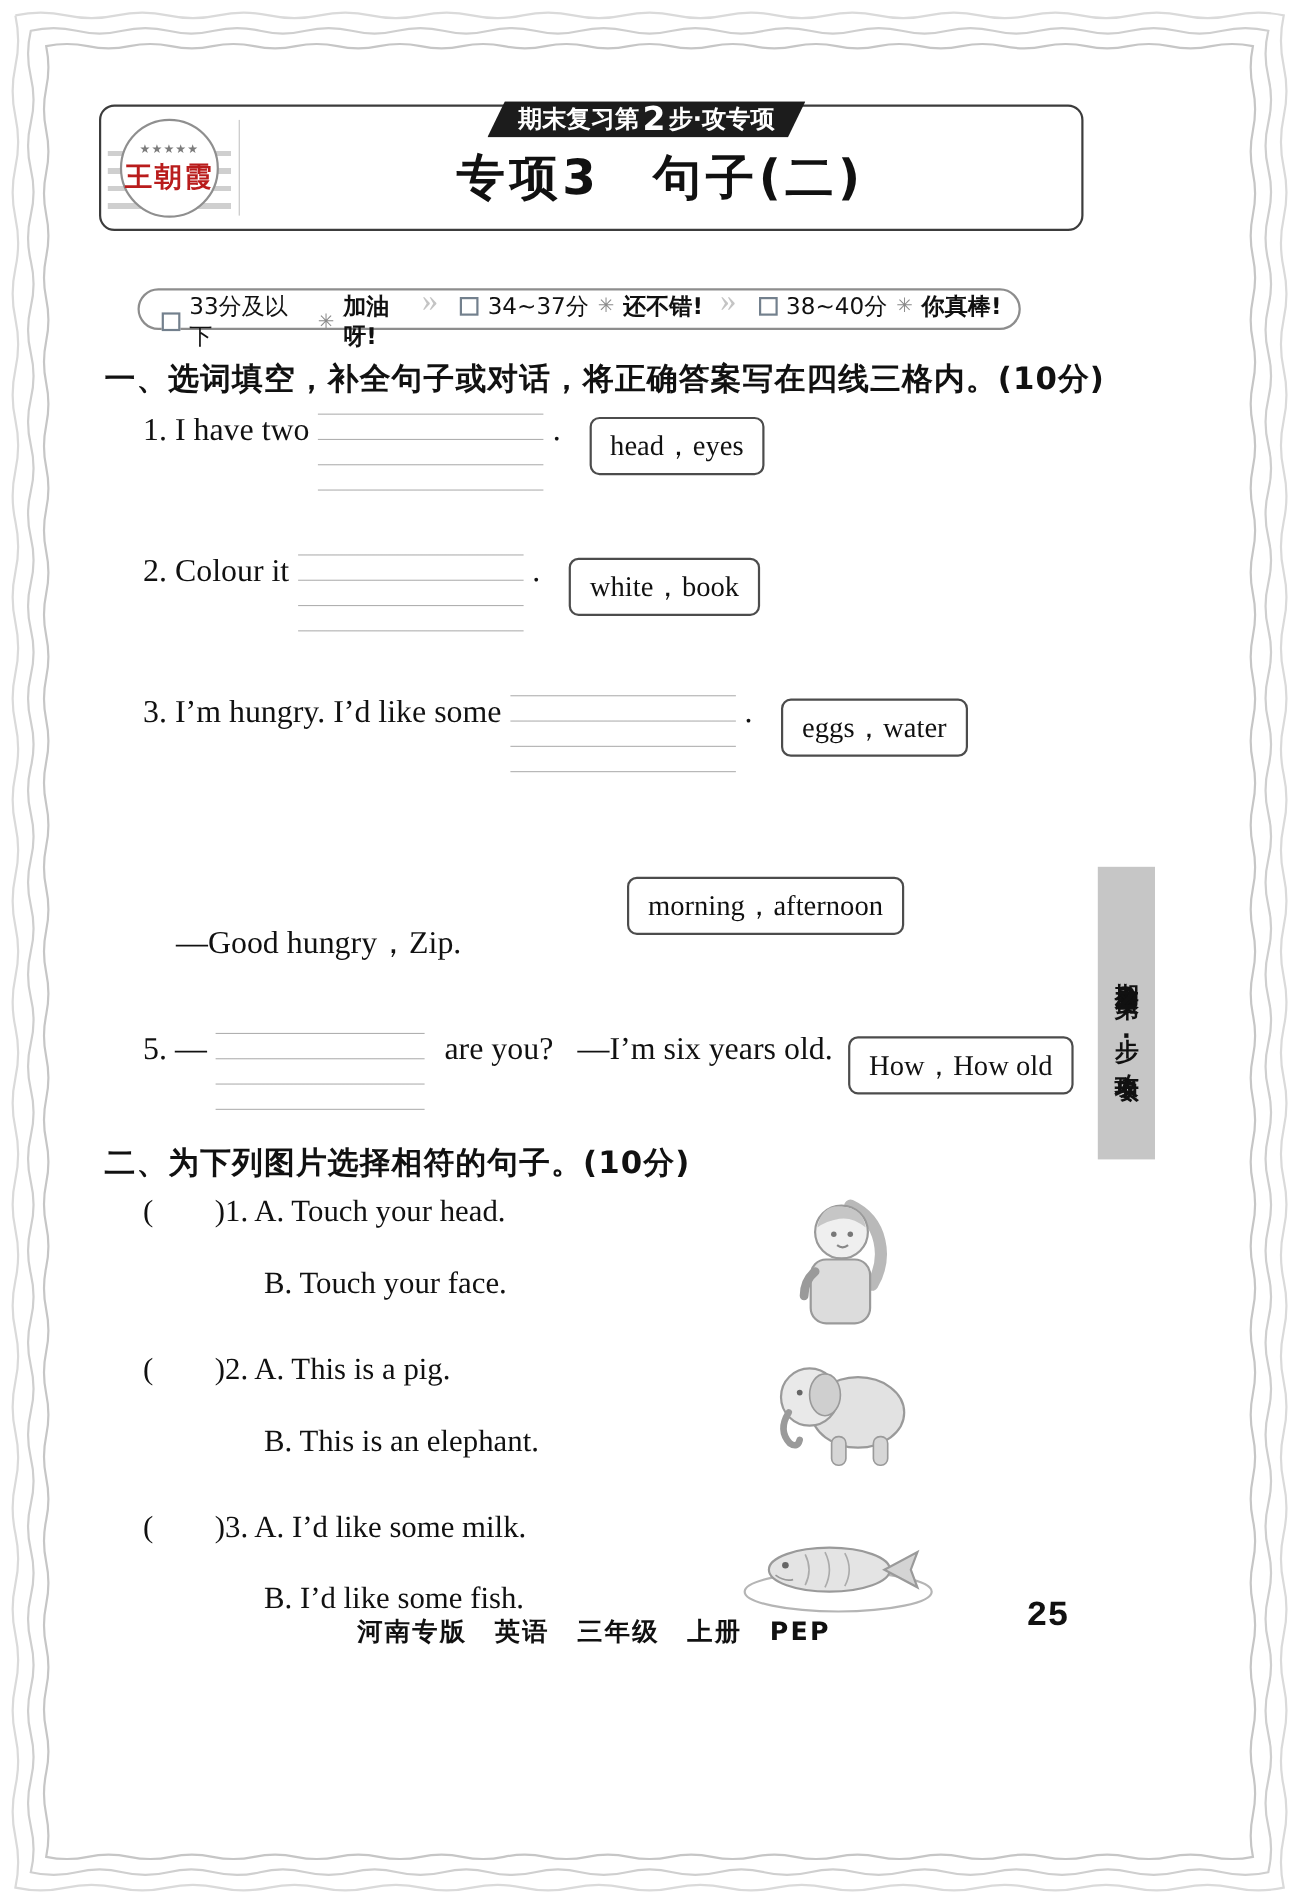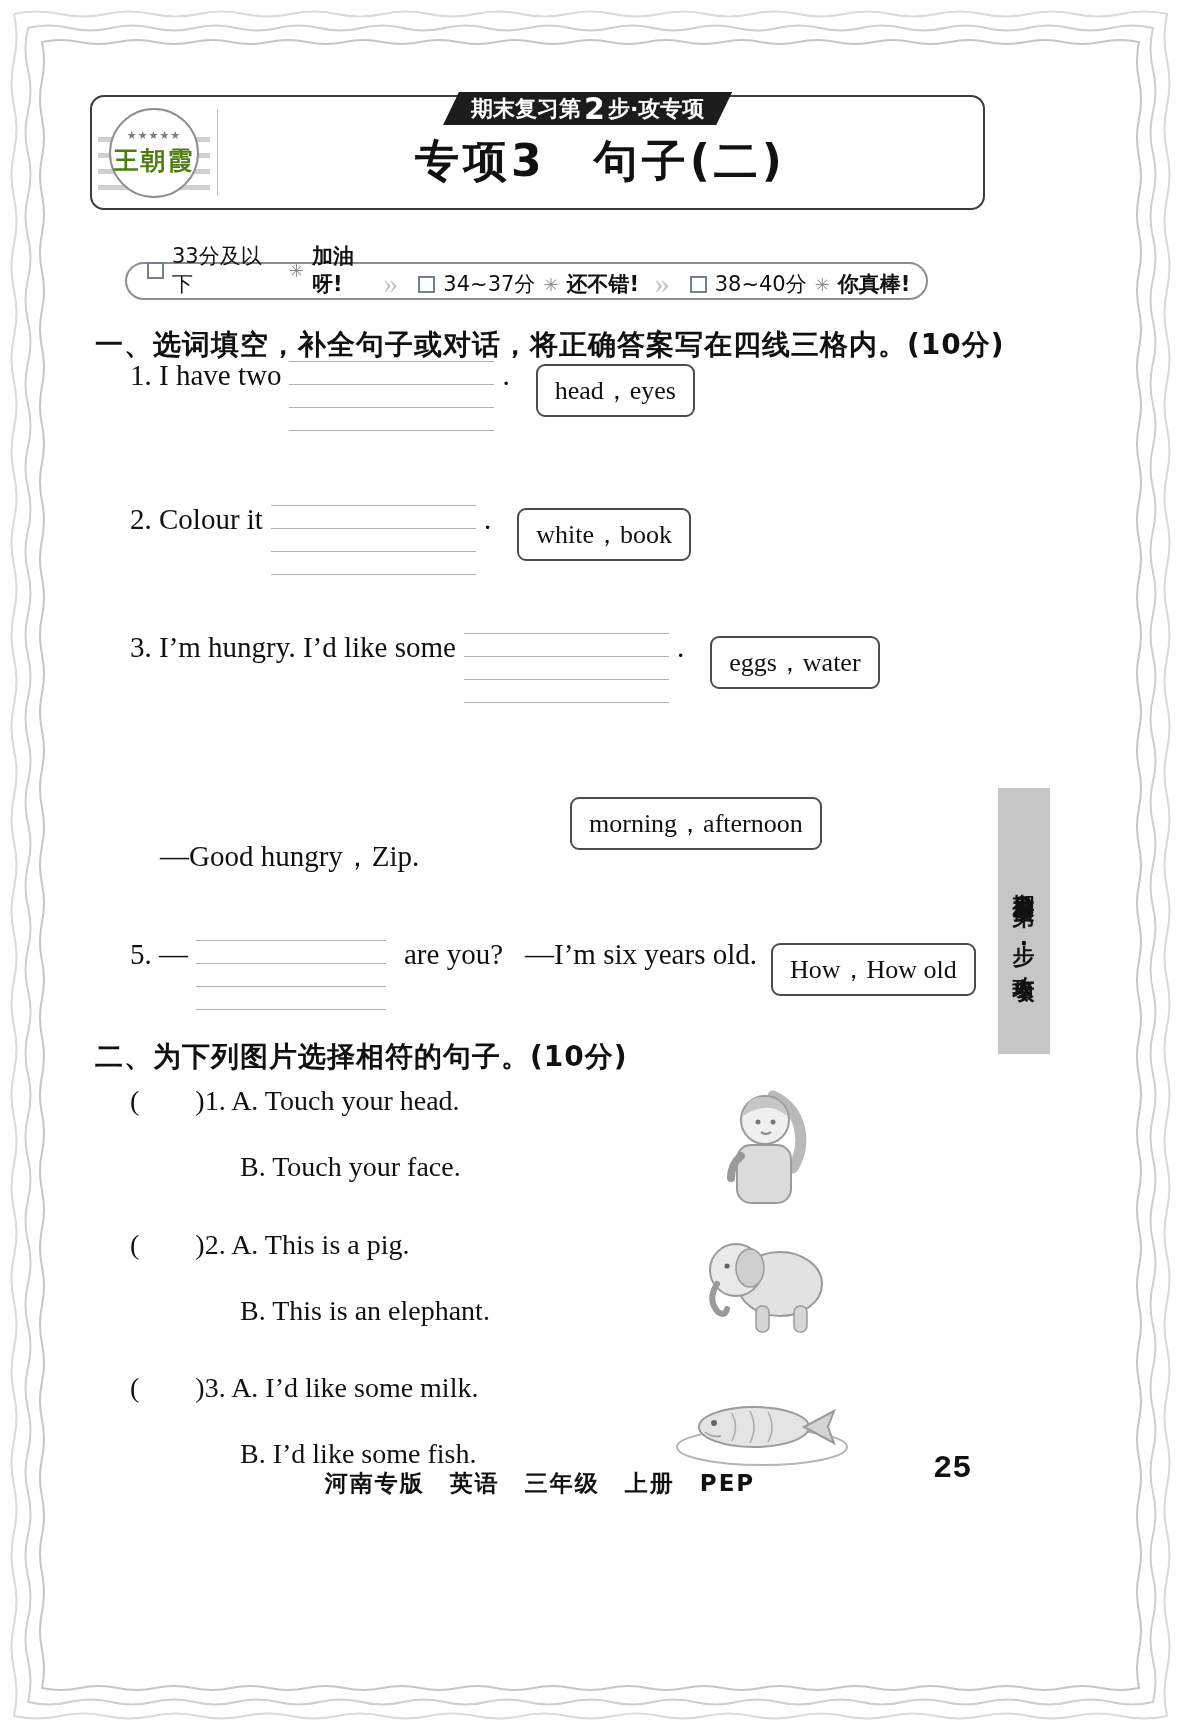--- a/index.html
+++ b/index.html
@@ -10,37 +10,37 @@
 
   
   .header-box{position:absolute;left:90px;top:95px;width:895px;height:115px;border:2px solid #3c3c3c;
               border-radius:14px;background:#fff;display:flex;z-index:2}
   .logo{position:relative;width:125px;flex:0 0 125px}
   .logo-stripes{position:absolute;left:6px;top:40px;width:112px;height:58px;
                 background:repeating-linear-gradient(180deg,#cfcfcf 0 5px,transparent 5px 16px)}
   .logo-circle{position:absolute;left:17px;top:11px;width:90px;height:90px;border-radius:50%;background:#fff;
                border:2px solid #8f8f8f;display:flex;flex-direction:column;align-items:center;justify-content:center;gap:2px}
   .logo-stars{font-size:11px;color:#7c7c7c;letter-spacing:1px}
-  .logo-brand{font-size:25px;font-weight:700;color:#4d7c0f;font-family:Liberation Mono, monospace;letter-spacing:2px}
+  .logo-brand{font-size:25px;font-weight:700;color:#b91c1c;font-family:Liberation Mono, monospace;letter-spacing:2px}
   .header-sep{width:1px;background:#c2c2c2;margin:12px 0}
   .header-title-wrap{flex:1;display:flex;align-items:center;justify-content:center;padding-top:18px}
   .page-title{font-size:44px;font-weight:700;letter-spacing:4px;font-family:"DejaVu Sans",sans-serif}
   .banner{position:absolute;left:443px;top:92px;height:33px;background:#1c1c1c;color:#fff;display:flex;
           align-items:center;padding:0 28px;z-index:3;
           clip-path:polygon(16px 0,100% 0,calc(100% - 16px) 100%,0 100%)}
   .banner span{font-size:22px;font-weight:700;font-family:"DejaVu Sans",sans-serif;line-height:1}
   .banner .banner-step{font-size:30px;padding:0 3px}
 
   
   .score-line{position:absolute;top:226px;right:248px;font-size:23px;font-weight:700;
               font-family:"DejaVu Sans",sans-serif;z-index:2}
   .score-full{margin-right:18px}
   .score-blank{display:inline-block;width:88px;height:6px;border-bottom:2px solid #222;margin-left:4px}
   .bands{position:absolute;left:125px;top:262px;width:803px;height:38px;border:2px solid #8d8d8d;border-radius:19px;
-         background:#fff;display:flex;align-items:flex-end;z-index:2}
+         background:#fff;display:flex;align-items:flex-start;z-index:2}
   .band{flex:1;display:flex;align-items:center;gap:8px;padding-left:20px;font-family:"DejaVu Sans",sans-serif}
   .checkbox{width:17px;height:17px;border:2px solid #73808d;background:#fff;flex:0 0 17px}
   .band-range{font-size:21px}
   .band-star{font-size:18px;color:#8a8a8a}
   .band-remark{font-size:21px;font-weight:700}
   .band-sep{color:#c4c4c4;font-size:30px;line-height:1;margin-top:-5px}
 
   
   .sec-title{position:absolute;left:95px;font-size:28px;font-weight:700;letter-spacing:1px;
              font-family:"DejaVu Sans",sans-serif;z-index:2}
@@ -123,21 +123,21 @@
     <div class="band">
       <span class="checkbox"></span>
       <span class="band-range">38~40分</span>
       <span class="band-star">✳</span>
       <span class="band-remark">你真棒!</span>
     </div>
   </div>
 
   <div class="sec-title" style="top:326px">一、选词填空，补全句子或对话，将正确答案写在四线三格内。(10分)</div>
 
-  <div class="s1-item" style="top:359px">
+  <div class="s1-item" style="top:375px">
     <span>1. I have two</span><span class="wgrid"></span><span>.</span><span class="choice-box">head，eyes</span>
   </div>
 
   <div class="s1-item" style="top:503px">
     <span>2. Colour it</span><span class="wgrid"></span><span>.</span><span class="choice-box">white，book</span>
   </div>
 
   <div class="s1-item" style="top:631px">
     <span>3. I’m hungry. I’d like some</span><span class="wgrid"></span><span>.</span><span class="choice-box">eggs，water</span>
   </div>

